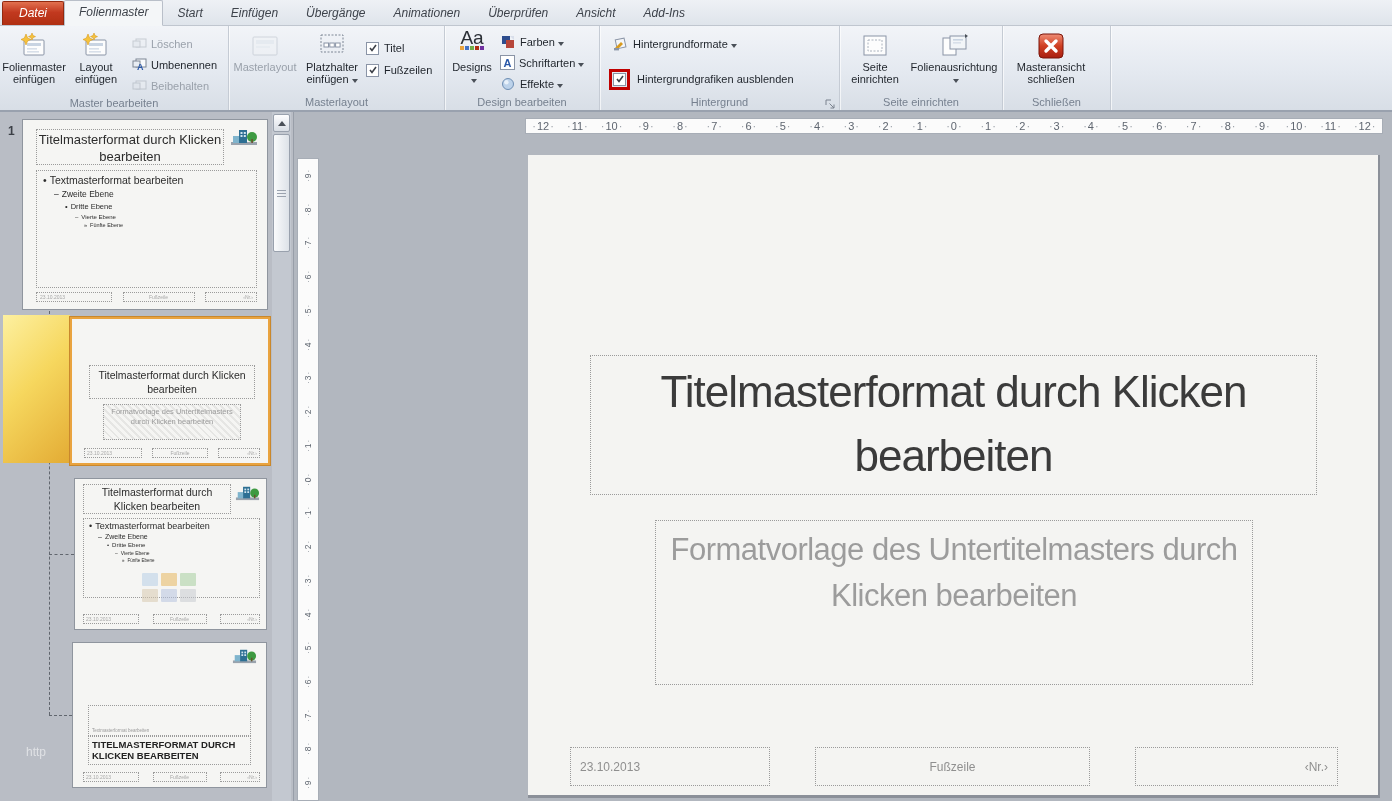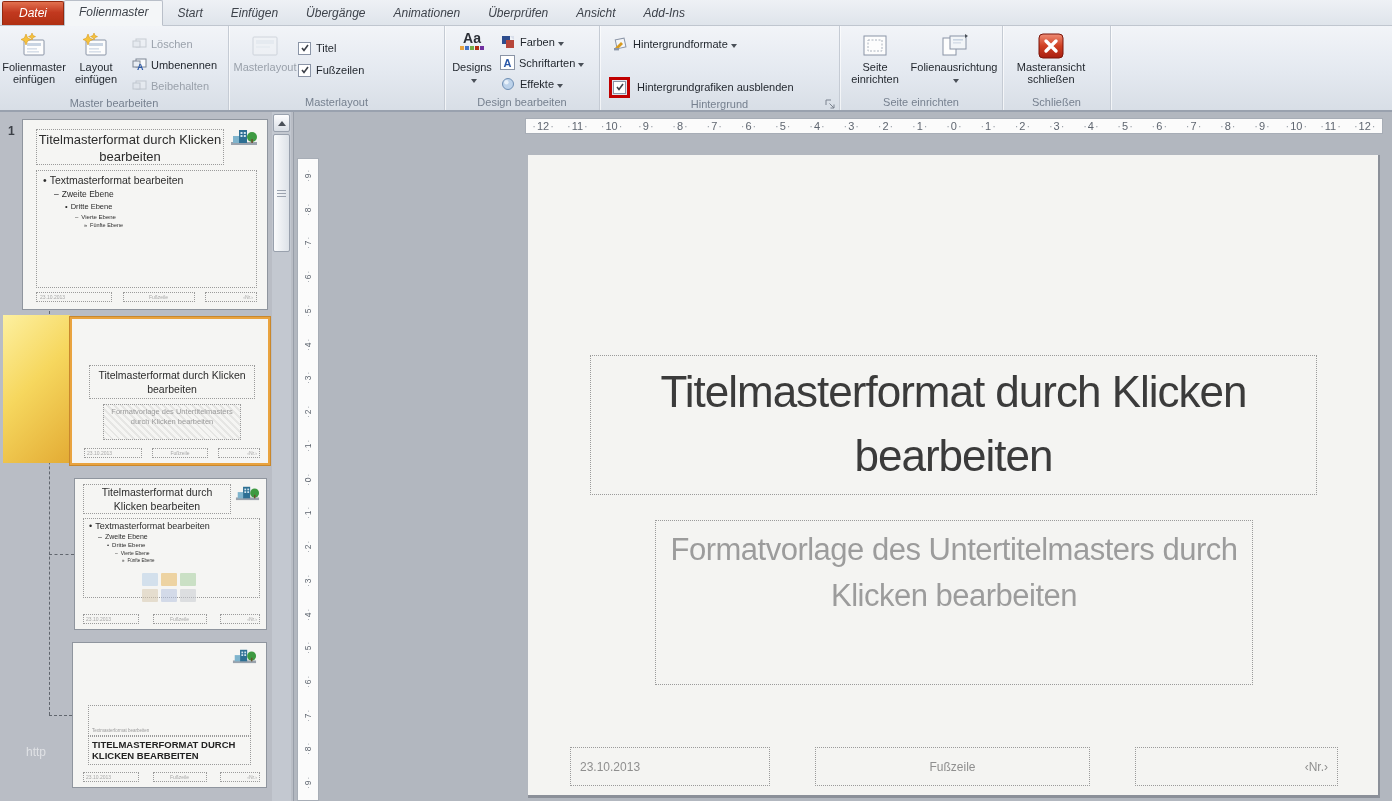--- a/index.html
+++ b/index.html
@@ -37,21 +37,21 @@
   .smallbtn.disabled { color:#9aa1ab; }
   .smallbtn.disabled .sicon { opacity:.45; }
   .sicon { width:16px; height:16px; display:inline-flex; align-items:center; justify-content:center; }
   .dd { width:0; height:0; border-left:3px solid transparent; border-right:3px solid transparent;
     border-top:4px solid #4a5058; display:inline-block; margin-left:3px; }
   .cbrow { display:flex; align-items:center; gap:5px; font-size:11px; color:#1f242b; height:22px; }
   .cb { width:13px; height:13px; background:#fff; border:1px solid #8a94a6;
     display:inline-flex; align-items:center; justify-content:center; }
   .redbox { border:3px solid #c00000; padding:1px; display:inline-flex; margin-right:2px; }
   .launcher { position:absolute; right:2px; bottom:2px; width:12px; height:12px; }
-  .themes-aa { font-size:14px; font-weight:bold; color:#2b2f36; line-height:14px; }
+  .themes-aa { font-size:19px; font-weight:normal; color:#2b2f36; line-height:14px; }
   .aa-strip { display:flex; gap:1px; margin-top:1px; }
   .aa-strip i { width:4px; height:4px; display:block; }
   .fonticon { width:15px; height:15px; border:1px solid #8a94a6; background:#fff;
     color:#2a58a8; font-size:11px; font-weight:bold; display:inline-flex;
     align-items:center; justify-content:center; }
 
   
   .workspace { position:relative; height:689px; display:flex; }
 
   
@@ -219,20 +219,31 @@
         <button class="bigbtn disabled" style="width:66px">
           <span class="bicon">
             <svg width="30" height="24">
                 <rect x="3" y="3" width="24" height="18" rx="1" fill="#f2f4f7" stroke="#aab2bd"></rect>
                 <rect x="6" y="6" width="18" height="4" fill="#dde3ea"></rect>
                 <rect x="6" y="12" width="14" height="2" fill="#e4e9ef"></rect>
               </svg>
             </span>
           <span>Masterlayout</span>
         </button>
+        <button class="bigbtn" style="width:68px">
+          <span class="bicon">
+            <svg width="30" height="26">
+                <rect x="4" y="2" width="22" height="17" fill="none" stroke="#7d8694" stroke-dasharray="2 1.5"></rect>
+                <rect x="7" y="10" width="4.5" height="4" fill="#fff" stroke="#8a94a6"></rect>
+                <rect x="12.8" y="10" width="4.5" height="4" fill="#fff" stroke="#8a94a6"></rect>
+                <rect x="18.6" y="10" width="4.5" height="4" fill="#fff" stroke="#8a94a6"></rect>
+              </svg>
+            </span>
+          <span><span>Platzhalter einfügen</span><span class="dd"></span></span>
+        </button>
         <div class="smallcol" style="padding-top:10px">
           <div class="cbrow">
             <span class="cb">
               <svg width="10" height="10">
                   <polyline points="2,5 4,7.5 8,2" fill="none" stroke="#3c4048" stroke-width="1.6"></polyline>
                 </svg>
               </span>
             <span>Titel</span>
           </div>
           <div class="cbrow">
@@ -297,21 +308,21 @@
         <button class="smallbtn">
           <span class="sicon">
             <svg width="17" height="15">
                 <rect x="3" y="3" width="9" height="9" transform="rotate(-12 7 7)" fill="#f4f6f9" stroke="#8a94a6"></rect>
                 <path d="M2 12 L8 6 L10 8 L4 14 Z" fill="#d89a1e"></path>
                 <rect x="1" y="12" width="5" height="2.4" fill="#8a94a6"></rect>
               </svg>
             </span>
           <span><span>Hintergrundformate</span><span class="dd"></span></span>
         </button>
-        <div class="cbrow" style="margin-top:22px">
+        <div class="cbrow" style="margin-top:14px">
           <span class="redbox">
             <span class="cb">
               <svg width="10" height="10">
                   <polyline points="2,5 4,7.5 8,2" fill="none" stroke="#3c4048" stroke-width="1.6"></polyline>
                 </svg>
               </span>
           </span>
           <span>Hintergrundgrafiken ausblenden</span>
         </div>
       </div>

